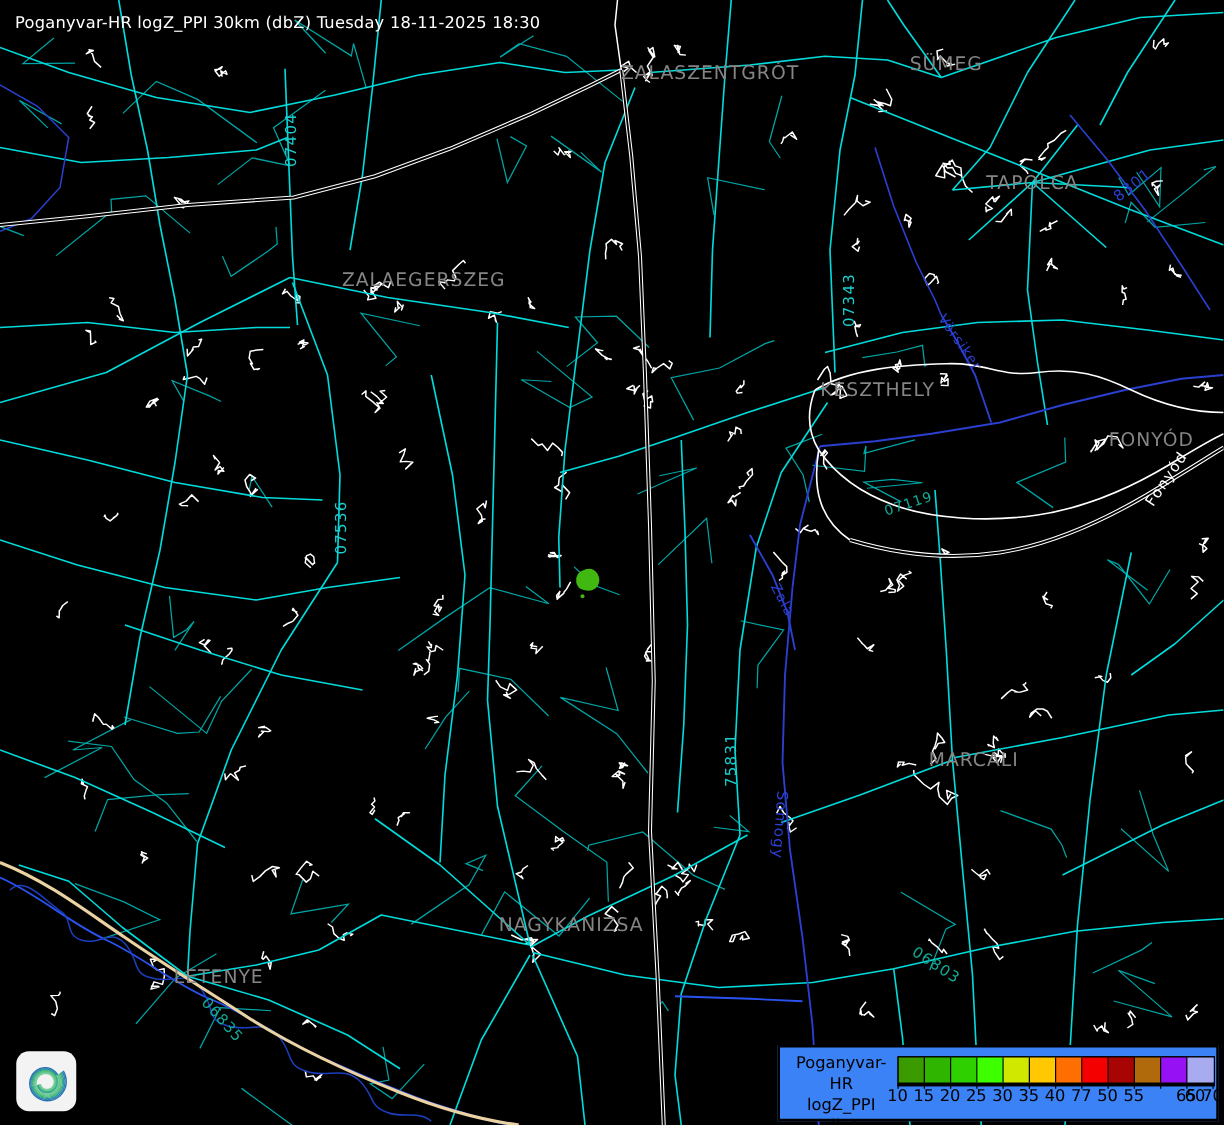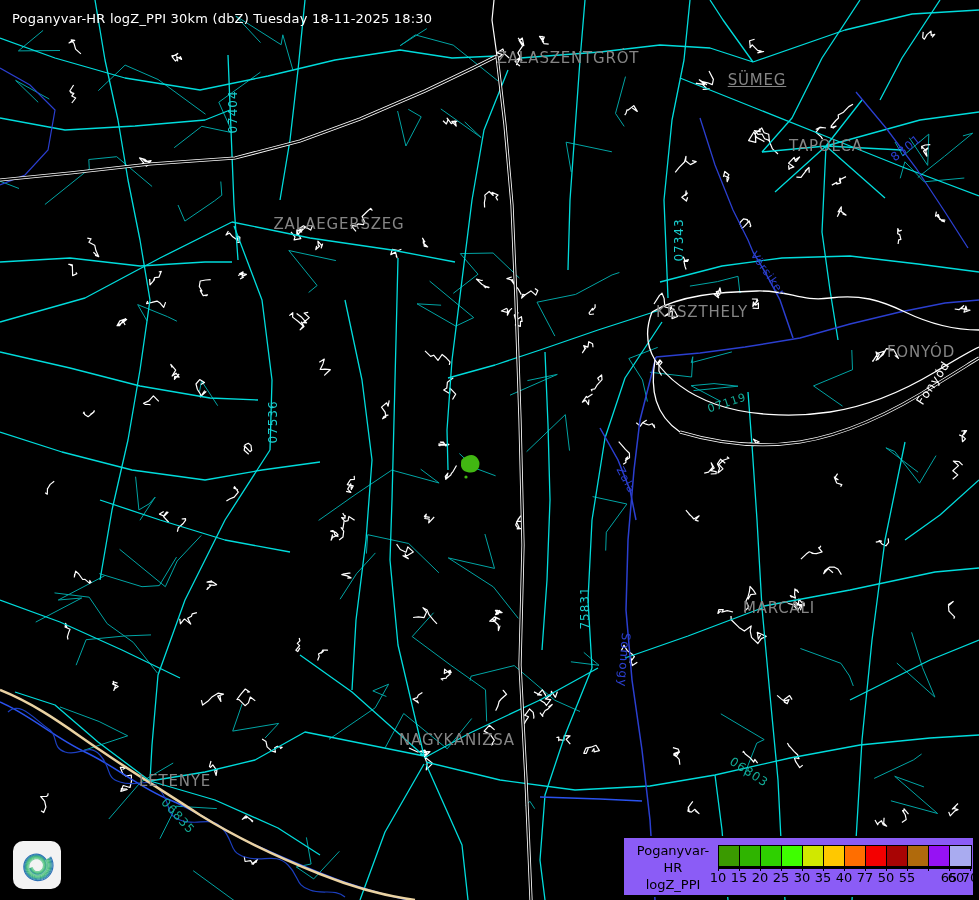--- a/index.html
+++ b/index.html
@@ -3,21 +3,21 @@
 <meta charset="utf-8">
 <style>
   html,body{margin:0;padding:0;background:#000;}
   .stage{position:relative;width:979px;height:900px;background:#000;overflow:hidden;
          font-family:"DejaVu Sans","Liberation Sans",sans-serif;}
   #map-svg{position:absolute;left:0;top:0;}
   #title{position:absolute;left:12px;top:11px;font-size:13px;color:#ffffff;letter-spacing:.2px;white-space:nowrap;}
   .city{position:absolute;transform:translate(-50%,-50%);color:#858585;font-size:15px;
         letter-spacing:.8px;white-space:nowrap;}
   .rlabel{position:absolute;white-space:nowrap;font-size:12px;letter-spacing:1px;}
-  .legend{position:absolute;left:622px;top:836px;width:353px;height:61px;background:#8b5cf6;
+  .legend{position:absolute;left:622px;top:836px;width:353px;height:61px;background:#3b82f6;
           border:2px solid #000;box-sizing:border-box;}
   .legend-title{position:absolute;left:4px;top:4px;width:90px;text-align:center;color:#000;
                 font-size:13px;line-height:1.32;}
   .strip{position:absolute;left:94px;top:7px;height:22px;display:flex;border:1px solid #000;background:#000;}
   .cell{width:21px;height:20px;border-right:1px solid #000;box-sizing:border-box;}
   .cell:last-child{border-right:none;}
   .tickmark{position:absolute;top:29px;width:1px;height:4px;background:#000;}
   .ticklabel{position:absolute;top:32px;transform:translateX(-50%);font-size:13px;color:#000;}
   .logo{position:absolute;left:13px;top:841px;width:48px;height:48px;border-radius:10px;background:#f3f3f3;}
 </style>
@@ -314,21 +314,21 @@
 
     <g id="g-echo">
         <path d="M 461 466 Q 460 458 467 456 Q 474 453 478 459 Q 481 464 478 469 Q 474 474 467 472 Q 462 471 461 466 Z" fill="#41b712"></path>
         <circle cx="466" cy="477" r="1.6" fill="#41b712"></circle>
       </g>
   </svg>
 
   <div id="title">Poganyvar-HR logZ_PPI 30km (dbZ) Tuesday 18-11-2025 18:30</div>
 
   <div id="city-labels">
-      <div class="city" style="left: 757px; top: 80px; text-decoration: underline;">SÜMEG</div>
+      <div class="city" style="left: 757px; top: 51px;">SÜMEG</div>
       <div class="city" style="left: 568px; top: 58px;">ZALASZENTGRÓT</div>
       <div class="city" style="left: 826px; top: 146px;">TAPOLCA</div>
       <div class="city" style="left: 339px; top: 224px;">ZALAEGERSZEG</div>
       <div class="city" style="left: 702px; top: 312px;">KESZTHELY</div>
       <div class="city" style="left: 921px; top: 352px;">FONYÓD</div>
       <div class="city" style="left: 779px; top: 608px;">MARCALI</div>
       <div class="city" style="left: 457px; top: 740px;">NAGYKANIZSA</div>
       <div class="city" style="left: 175px; top: 781px;">LETENYE</div>
     </div>
   <div id="road-labels">

